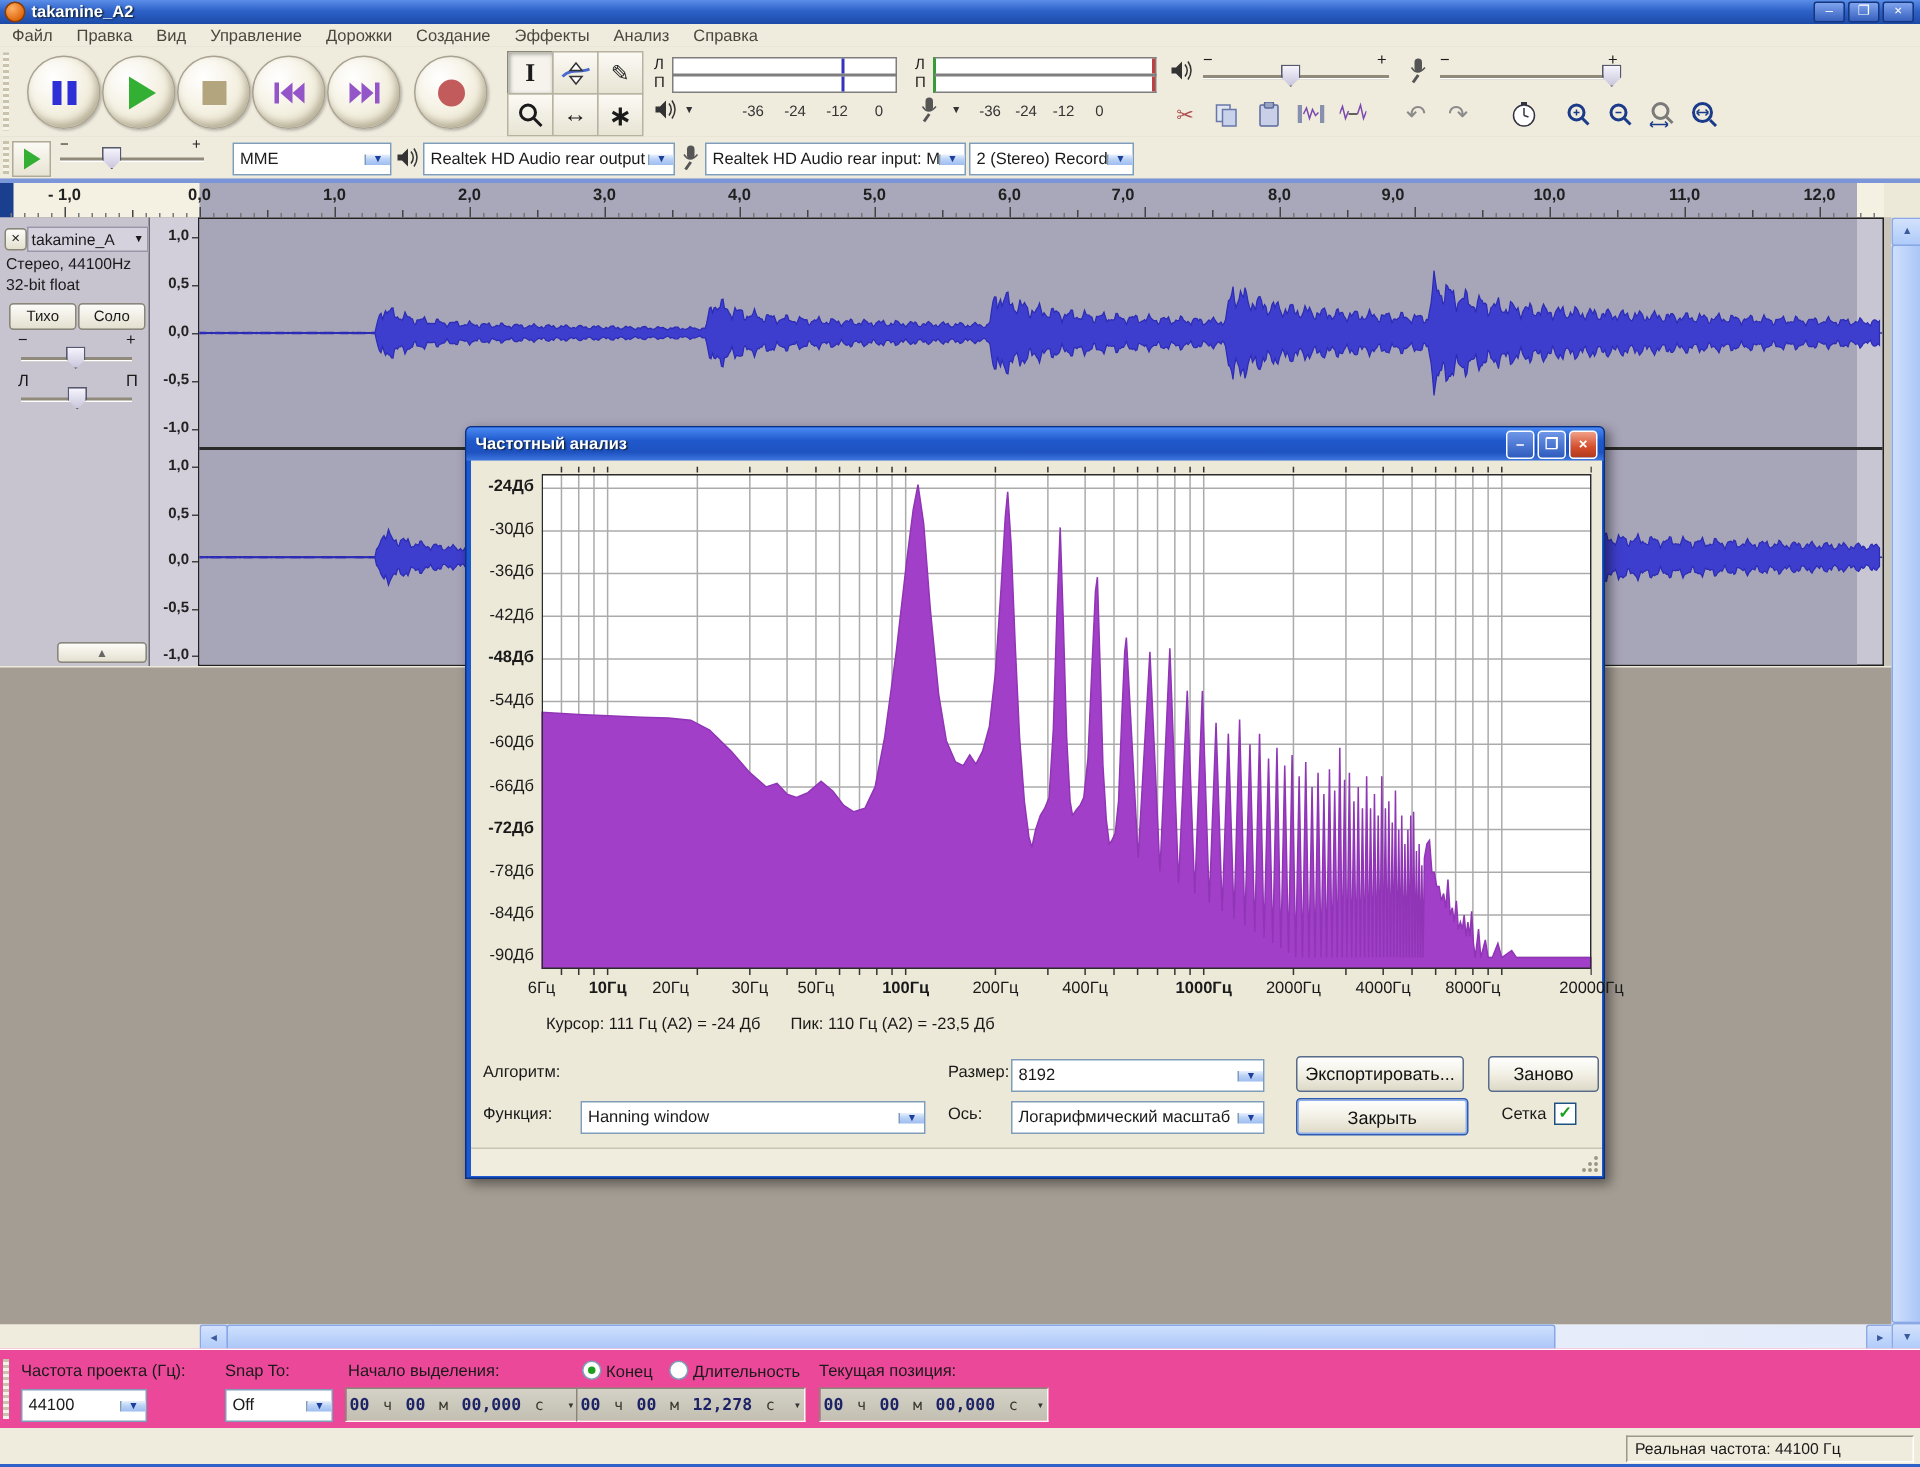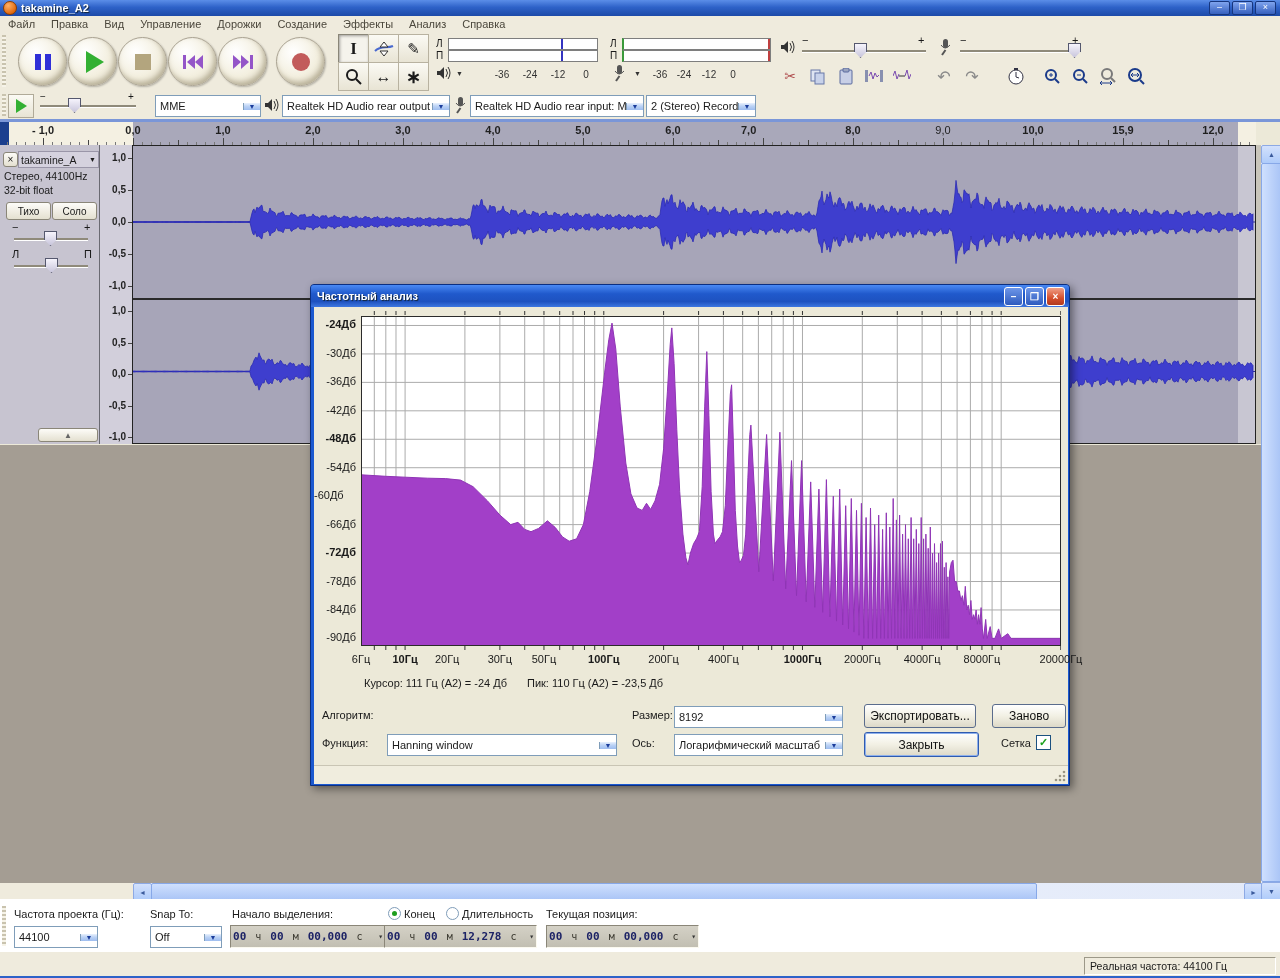--- a/index.html
+++ b/index.html
@@ -61,21 +61,21 @@
   .dlg-btn.red{background:linear-gradient(#F0A088,#D44E2C 60%,#B03A1E)}
   .dlg-body{position:absolute;left:3px;top:22px;width:754px;height:477px;background:#ECE9D8}
   .bold{font-weight:bold}
   .xpbtn{border:1px solid #5A6C8C;border-radius:3px;background:linear-gradient(#FFFFFF,#F2F0E4 50%,#DDD9C8);
          display:flex;align-items:center;justify-content:center;font-size:12px;color:#111}
   .xpbtn.def{border:1px solid #2F5BB0;box-shadow:inset 0 0 0 1px #8EB0EC}
   .check{width:13px;height:13px;background:#fff;border:1px solid #1C5180;color:#1DA11D;font-weight:bold;
          font-size:11px;line-height:12px;text-align:center}
   .label{white-space:nowrap}
   
-  .seltb{left:0;top:899px;width:1280px;height:53px;background:#ffffff;border-top:1px solid #FFFFFF;box-sizing:border-box}
+  .seltb{left:0;top:899px;width:1280px;height:53px;background:#ec4899;border-top:1px solid #FFFFFF;box-sizing:border-box}
   .sunkfield{background:linear-gradient(#D4D1C6,#C2BFB2);border:1px solid;border-color:#8A8678 #FBF9EF #FBF9EF #8A8678;
              display:flex;align-items:center;padding:0 2px;font-family:"DejaVu Sans Mono",monospace;font-size:11px}
   .digit{color:#1D2366;font-weight:bold}
   .unit{color:#3A382F;padding:0 1px;font-size:10px}
   .spin{margin-left:auto;color:#333;font-size:8px}
   .radio{width:11px;height:11px;border-radius:50%;background:#fff;border:1px solid #7F9DB9;display:inline-block;position:relative;vertical-align:-2px}
   .radio.on:after{content:'';position:absolute;left:3px;top:3px;width:5px;height:5px;border-radius:50%;background:#1E9E1E}
   .statusbar{left:0;top:952px;width:1280px;height:26px;background:#EFEBDD}
   .statuspanel{position:absolute;top:5px;height:18px;border:1px solid;border-color:#9C9888 #FFFFFF #FFFFFF #9C9888;
                display:flex;align-items:center;padding:0 5px;font-size:10.5px;box-sizing:border-box}
@@ -494,23 +494,23 @@
       <div style="position: absolute; left: 21px; top: 2px; width: 44px; text-align: center; font-weight: bold; color: rgb(31, 31, 31);">- 1,0</div>
       <div style="position: absolute; left: 111px; top: 2px; width: 44px; text-align: center; font-weight: bold; color: rgb(31, 31, 31);">0,0</div>
       <div style="position: absolute; left: 201px; top: 2px; width: 44px; text-align: center; font-weight: bold; color: rgb(31, 31, 31);">1,0</div>
       <div style="position: absolute; left: 291px; top: 2px; width: 44px; text-align: center; font-weight: bold; color: rgb(31, 31, 31);">2,0</div>
       <div style="position: absolute; left: 381px; top: 2px; width: 44px; text-align: center; font-weight: bold; color: rgb(31, 31, 31);">3,0</div>
       <div style="position: absolute; left: 471px; top: 2px; width: 44px; text-align: center; font-weight: bold; color: rgb(31, 31, 31);">4,0</div>
       <div style="position: absolute; left: 561px; top: 2px; width: 44px; text-align: center; font-weight: bold; color: rgb(31, 31, 31);">5,0</div>
       <div style="position: absolute; left: 651px; top: 2px; width: 44px; text-align: center; font-weight: bold; color: rgb(31, 31, 31);">6,0</div>
       <div style="position: absolute; left: 741px; top: 2px; width: 44px; font-weight: bold; color: rgb(31, 31, 31);">7,0</div>
       <div style="position: absolute; left: 831px; top: 2px; width: 44px; text-align: center; font-weight: bold; color: rgb(31, 31, 31);">8,0</div>
-      <div style="position: absolute; left: 921px; top: 2px; width: 44px; text-align: center; font-weight: normal; color: rgb(31, 31, 31);">9,0</div>
+      <div style="position: absolute; left: 921px; top: 2px; width: 44px; font-weight: bold; color: rgb(31, 31, 31);">9,0</div>
       <div style="position: absolute; left: 1011px; top: 2px; width: 44px; text-align: center; font-weight: bold; color: rgb(31, 31, 31);">10,0</div>
-      <div style="position: absolute; left: 1101px; top: 2px; width: 44px; text-align: center; font-weight: bold; color: rgb(31, 31, 31);">15,9</div>
+      <div style="position: absolute; left: 1101px; top: 2px; width: 44px; text-align: center; font-weight: bold; color: rgb(31, 31, 31);">11,0</div>
       <div style="position: absolute; left: 1191px; top: 2px; width: 44px; text-align: center; font-weight: bold; color: rgb(31, 31, 31);">12,0</div>
     </div>
 </div>
 <div class="abs" style="left:1256px;top:122px;width:24px;height:23px;background:#ECE9D8"></div>
 
 <div class="abs trackpanel">
   <div class="abs minibtn" style="left:3px;top:7px;width:13px;height:13px">×</div>
   <div class="abs" style="left:18px;top:6px;width:79px;height:15px;border:1px solid #9a96a8;background:#D5D2DE;display:flex;align-items:center">
     <span style="flex:1;overflow:hidden;white-space:nowrap;font-size:10.5px;padding-left:2px">takamine_A</span>
     <span style="font-size:7px;padding:0 2px">▼</span>
@@ -592,21 +592,21 @@
     </span>
   </div>
   <div class="dlg-body">
     <div id="fa-ylabels" class="abs" style="left:0;top:0;width:48px;height:380px">
         <div class="bold" style="position: absolute; right: 6px; top: 11.4828px; width: 42px; text-align: right;">-24Дб</div>
         <div style="position: absolute; right: 6px; top: 39.931px; width: 42px; text-align: right;">-30Дб</div>
         <div style="position: absolute; right: 6px; top: 68.3793px; width: 42px; text-align: right;">-36Дб</div>
         <div style="position: absolute; right: 6px; top: 96.8276px; width: 42px; text-align: right;">-42Дб</div>
         <div class="bold" style="position: absolute; right: 6px; top: 125.276px; width: 42px; text-align: right;">-48Дб</div>
         <div style="position: absolute; right: 6px; top: 153.724px; width: 42px; text-align: right;">-54Дб</div>
-        <div style="position: absolute; right: 6px; top: 182.172px; width: 42px;  margin-left: 28px;">-60Дб</div>
+        <div style="position: absolute; right: 6px; top: 182.172px; width: 42px; text-align: right; margin-left: 28px;">-60Дб</div>
         <div style="position: absolute; right: 6px; top: 210.621px; width: 42px; text-align: right;">-66Дб</div>
         <div class="bold" style="position: absolute; right: 6px; top: 239.069px; width: 42px; text-align: right;">-72Дб</div>
         <div style="position: absolute; right: 6px; top: 267.517px; width: 42px; text-align: right;">-78Дб</div>
         <div style="position: absolute; right: 6px; top: 295.966px; width: 42px; text-align: right;">-84Дб</div>
         <div style="position: absolute; right: 6px; top: 324.414px; width: 42px; text-align: right; margin-left: 32px;">-90Дб</div>
       </div>
     <svg id="fa-ticks-top" class="abs" style="left:47px;top:4px" width="700" height="5">
         <line x1="13.302402986254375" y1="0" x2="13.302402986254375" y2="4" stroke="#333" stroke-width="1"></line>
         <line x1="24.82546858672833" y1="0" x2="24.82546858672833" y2="4" stroke="#333" stroke-width="1"></line>
         <line x1="34.98953278029102" y1="0" x2="34.98953278029102" y2="4" stroke="#333" stroke-width="1"></line>

